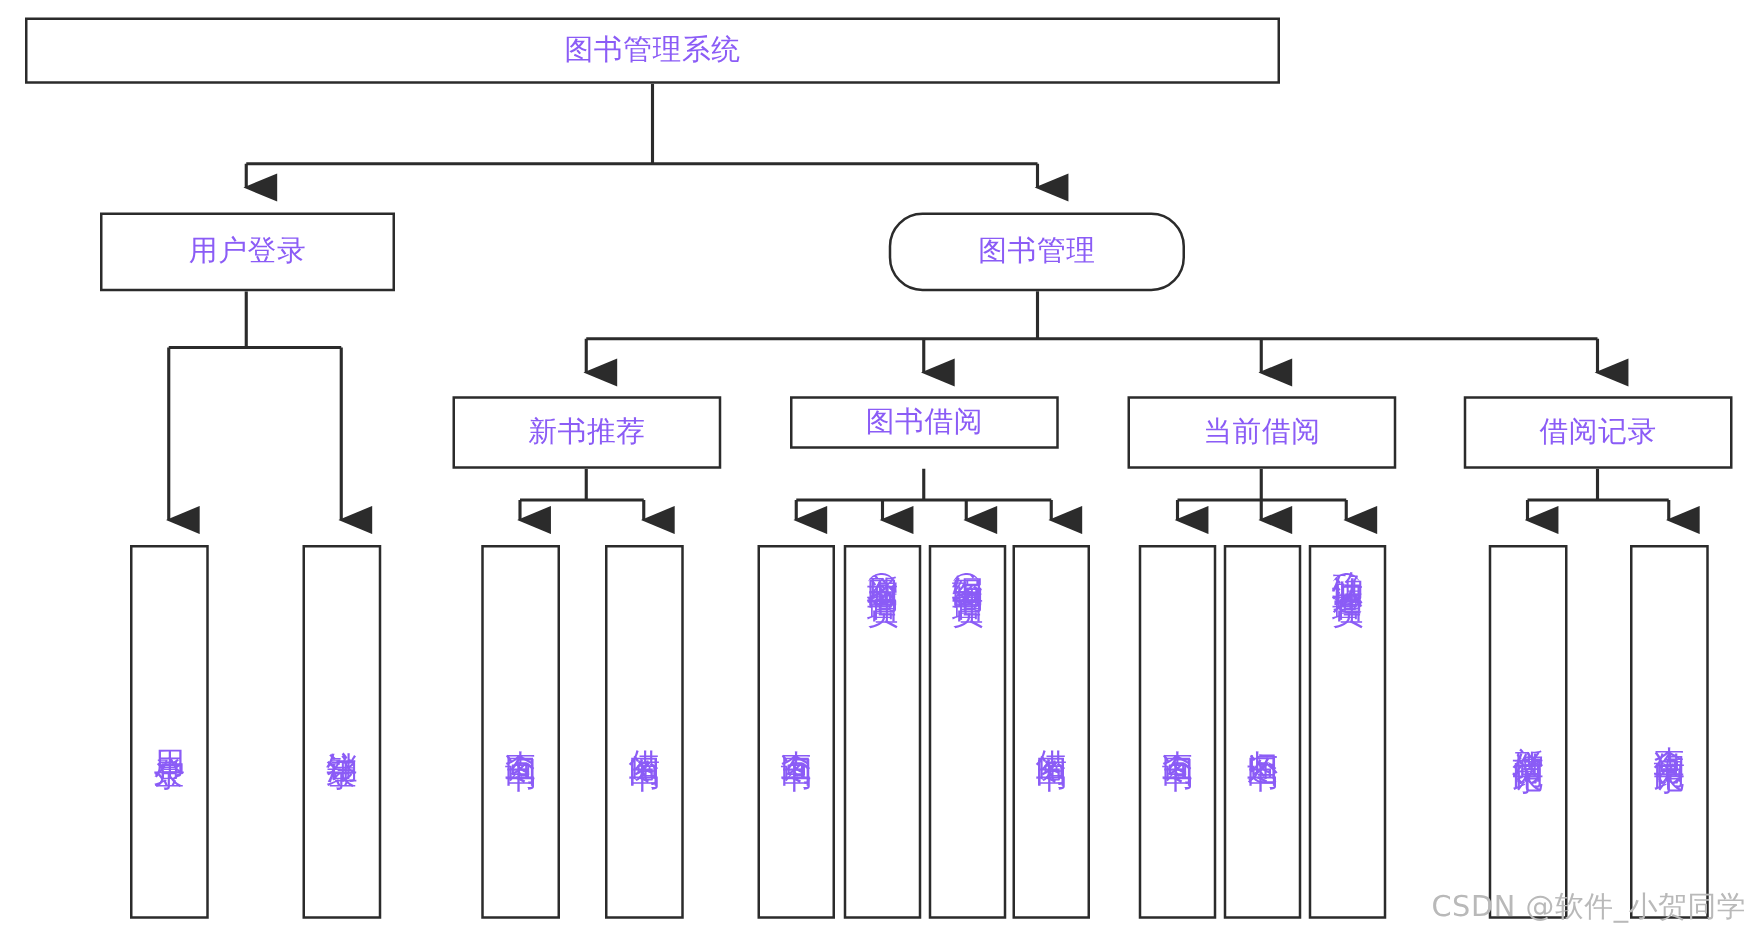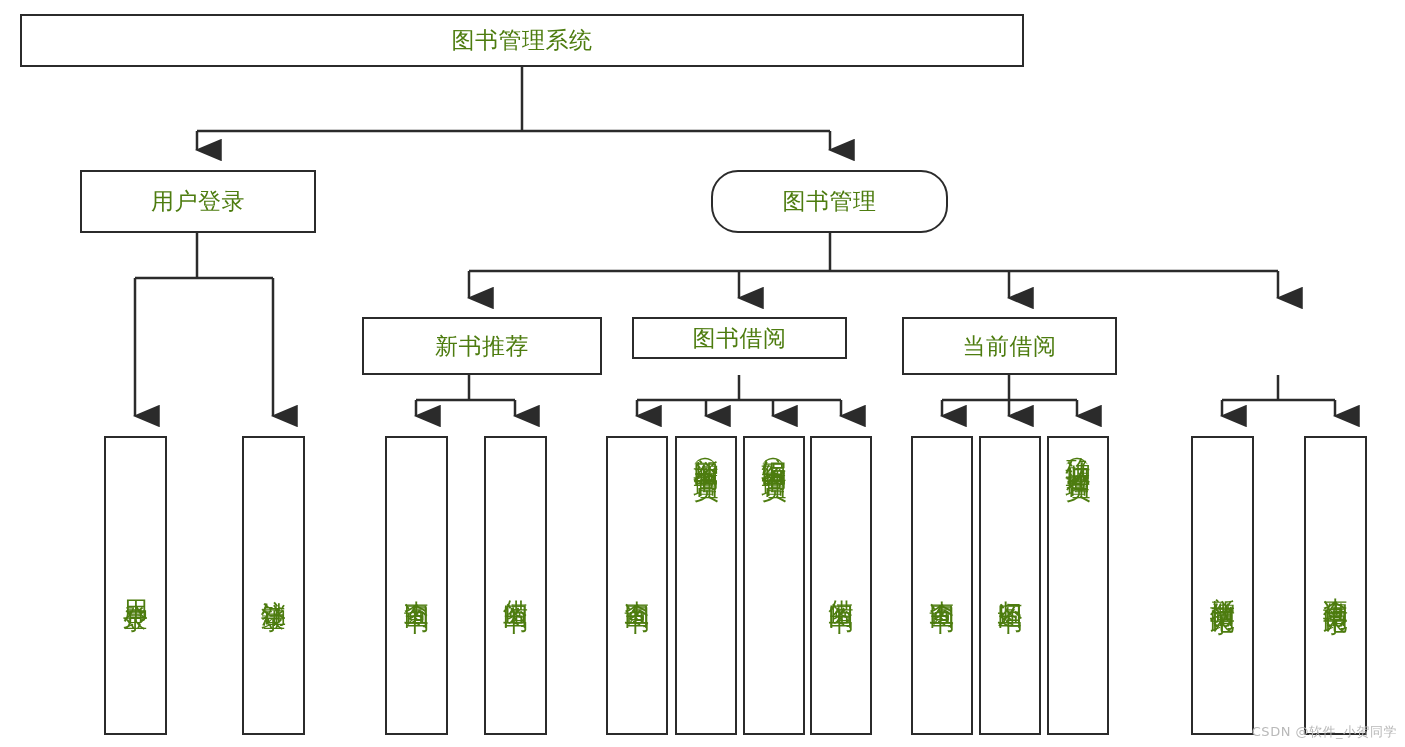--- a/index.html
+++ b/index.html
@@ -31,21 +31,21 @@
     position: absolute;
     box-sizing: border-box;
     background: #ffffff;
     border: 2px solid #2b2b2b;
     display: flex;
     align-items: center;
     justify-content: center;
     overflow: hidden;
   }
   .node .label {
-    color: #4d7c0f;
+    color: #8b5cf6;
     line-height: 1.05;
     letter-spacing: 0.5px;
     white-space: nowrap;
   }
   .node.horiz .label {
     writing-mode: horizontal-tb;
     font-size: 23px;
   }
   .node.root .label {
     font-size: 23px;
@@ -62,21 +62,21 @@
     letter-spacing: 3px;
     line-height: 1;
   }
   .node.vert.centered {
     align-items: center;
   }
   .watermark {
     position: absolute;
     right: 8px;
     bottom: 6px;
-    font-size: 13px;
+    font-size: 23px;
     color: #b9b9b9;
     font-family: "DejaVu Sans", "Liberation Sans", sans-serif;
     letter-spacing: 0.5px;
     user-select: none;
   }
 </style>
 </head>
 <body>
 
 <div id="diagram-root">
@@ -136,29 +136,32 @@
     <span class="label">图书管理系统</span>
   </div>
 
   <div class="node horiz" style="left:80px; top:170px; width:236px; height:63px;">
     <span class="label">用户登录</span>
   </div>
   <div class="node horiz" style="left:711px; top:170px; width:237px; height:63px;border-radius:27px;">
     <span class="label">图书管理</span>
   </div>
 
-  <div class="node horiz" style="left:362px; top:317px; width:240px; height:58px;">
+  <div class="node horiz" style="left:362px; top:317px; width:215px; height:58px;">
     <span class="label">新书推荐</span>
   </div>
   <div class="node horiz" style="left:632px; top:317px; width:215px; height:42px;">
     <span class="label">图书借阅</span>
   </div>
   <div class="node horiz" style="left:902px; top:317px; width:215px; height:58px;">
     <span class="label">当前借阅</span>
   </div>
+  <div class="node horiz" style="left:1171px; top:317px; width:215px; height:58px;">
+    <span class="label">借阅记录</span>
+  </div>
 
   <div class="node vert centered" style="left:104px; top:436px; width:63px; height:299px;">
     <span class="label">用户登录</span>
   </div>
   <div class="node vert centered" style="left:242px; top:436px; width:63px; height:299px;">
     <span class="label">注销登录</span>
   </div>
 
   <div class="node vert centered" style="left:385px; top:436px; width:63px; height:299px;">
     <span class="label">查询图书</span>

